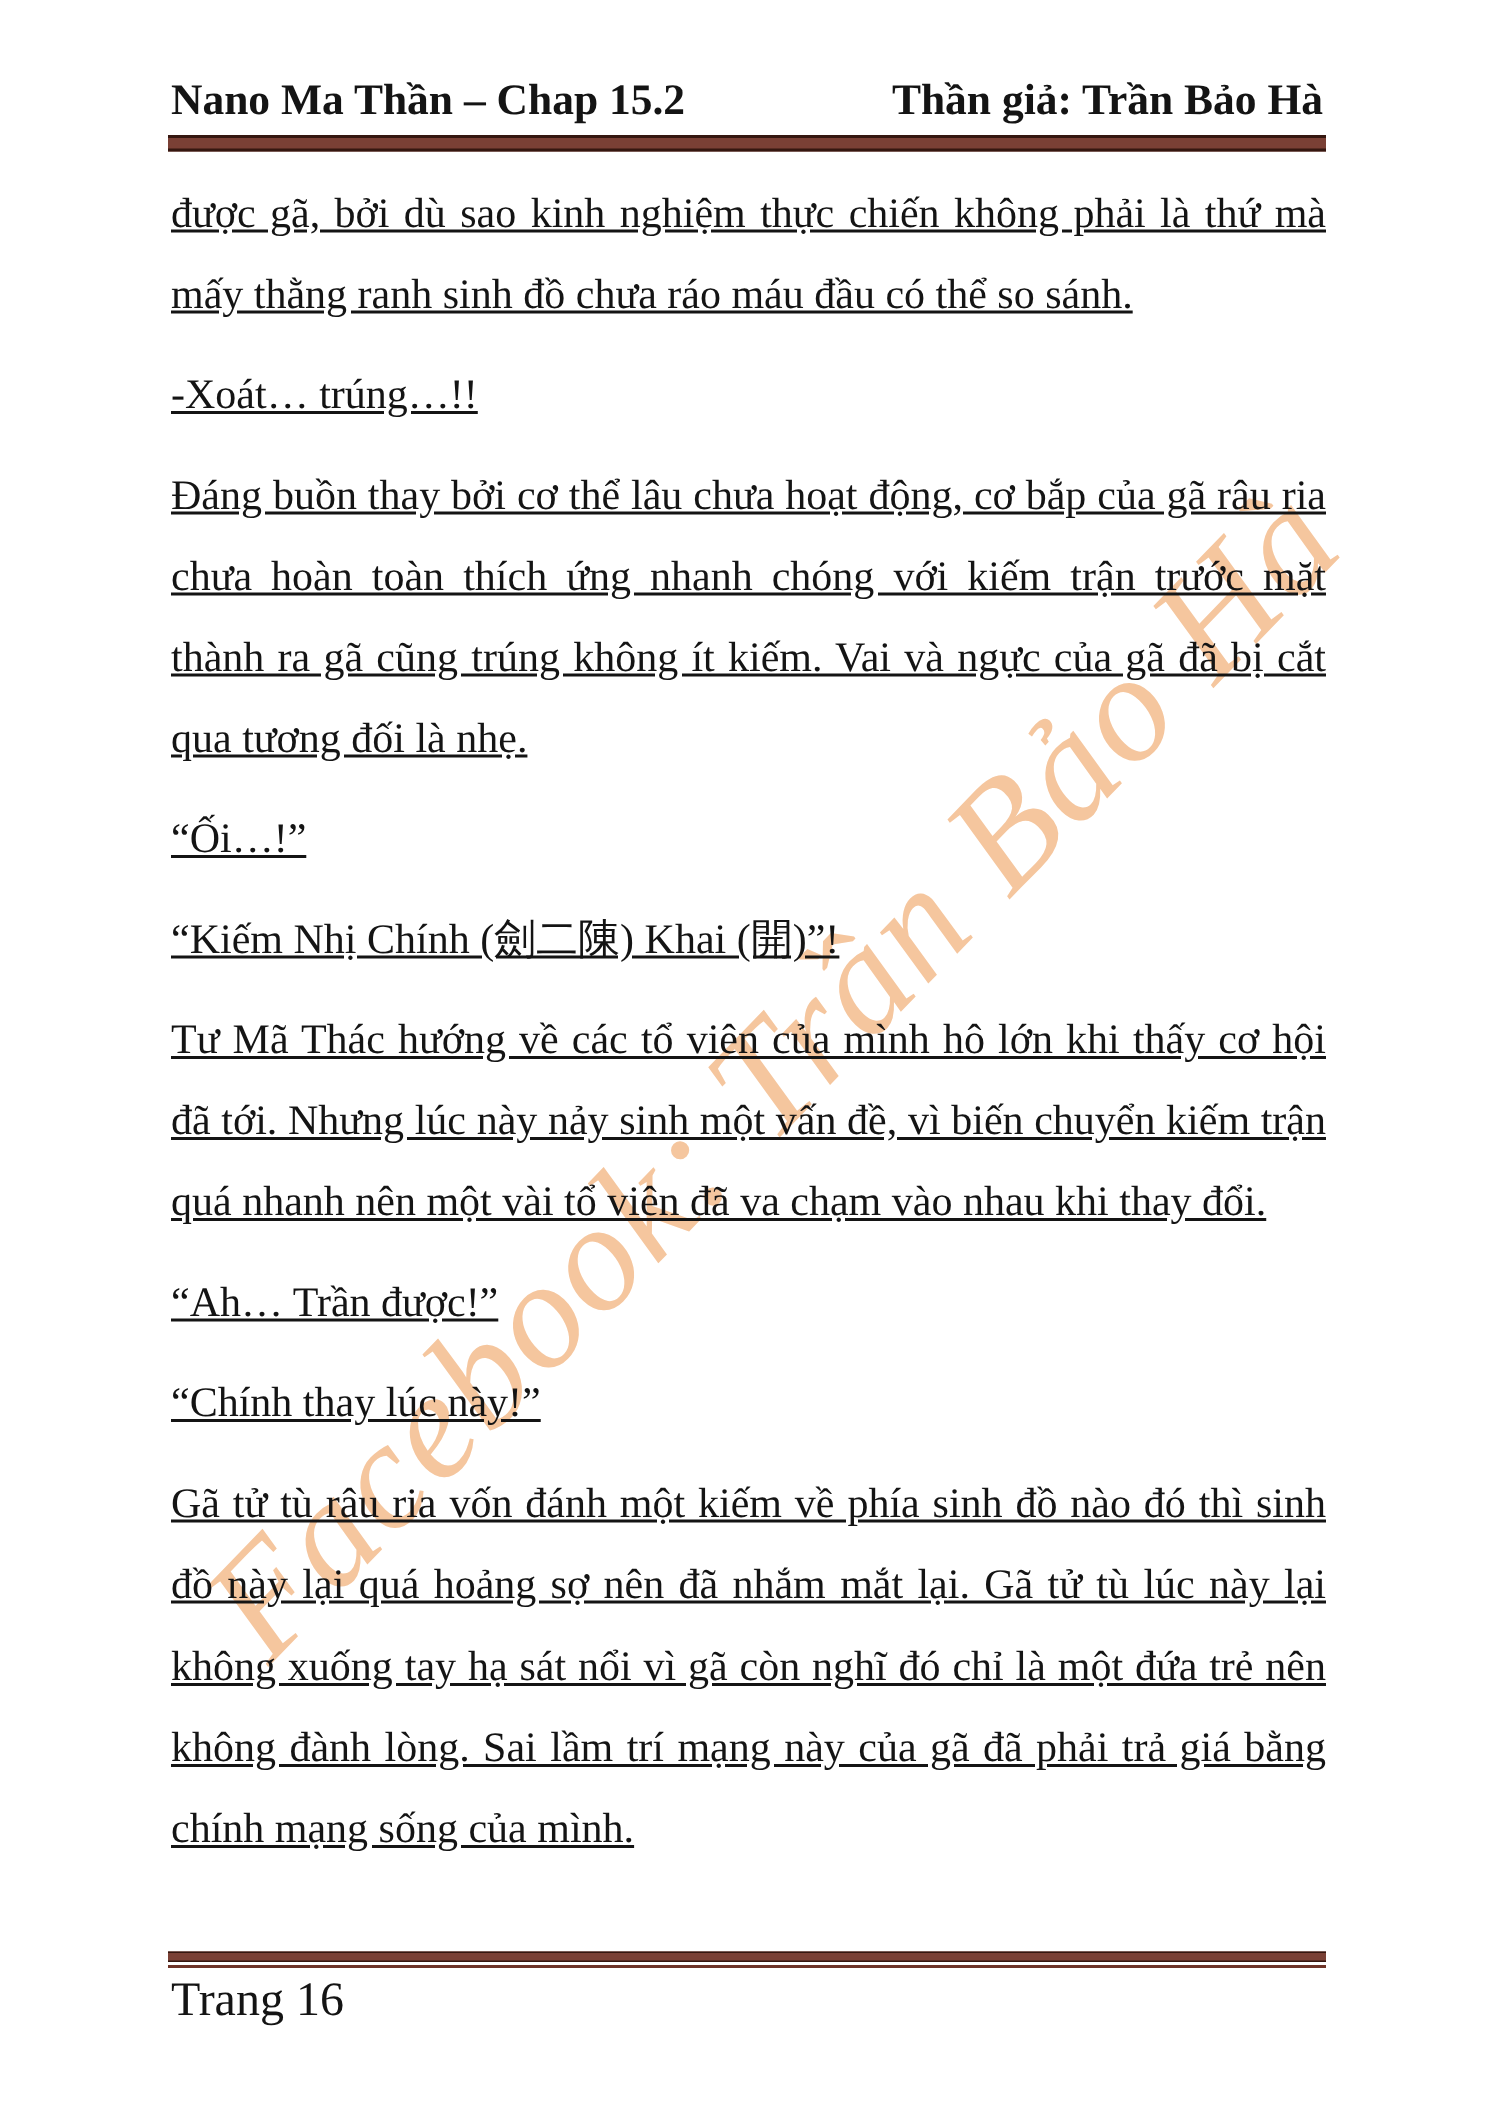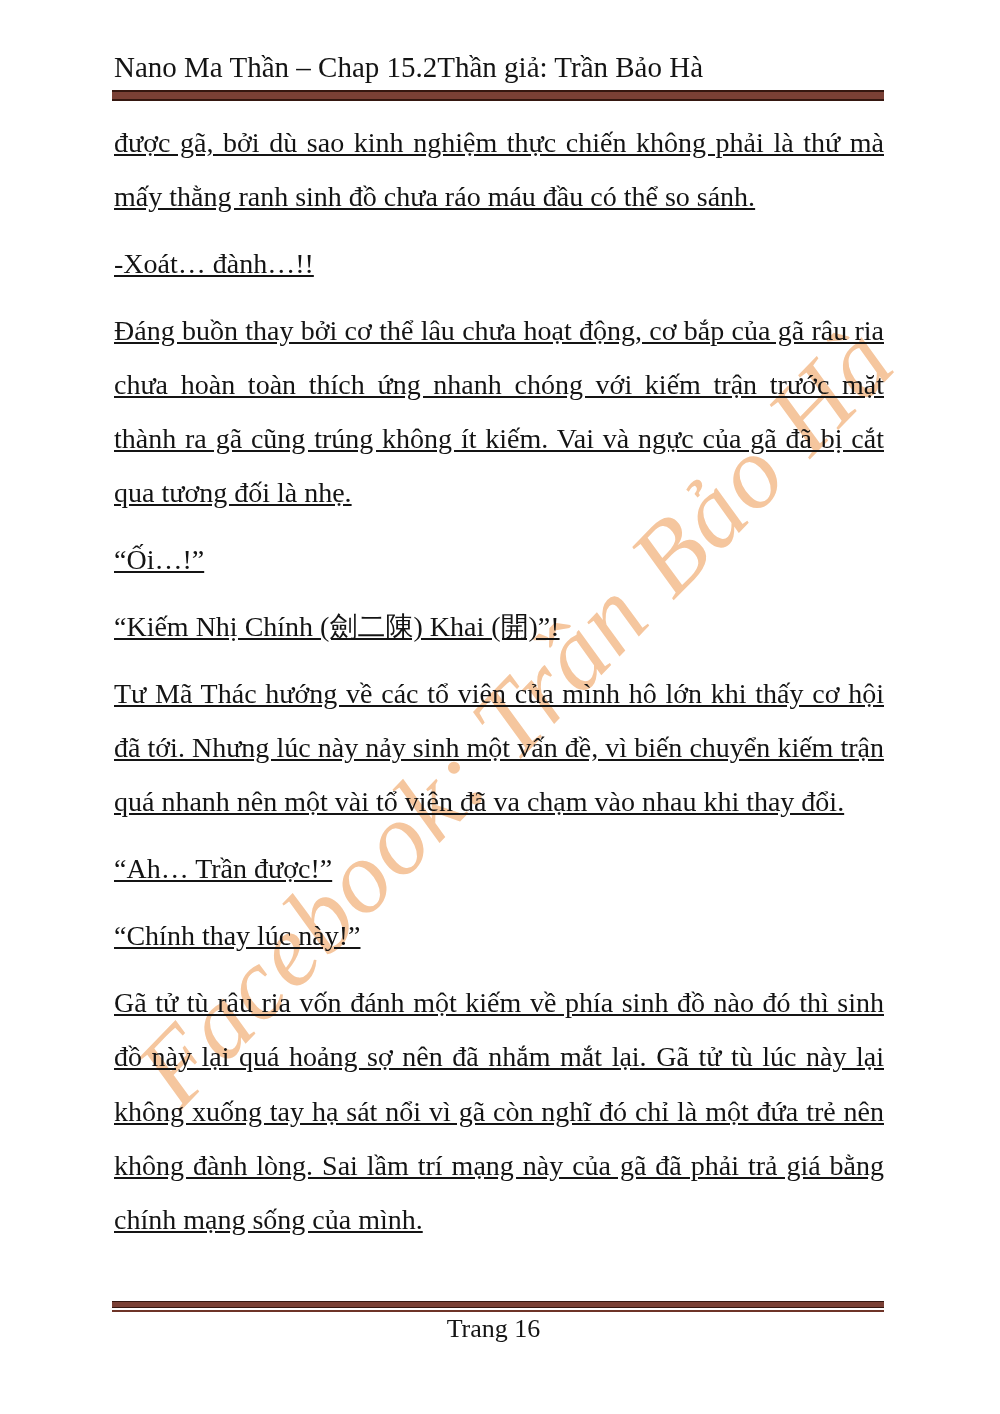--- a/index.html
+++ b/index.html
@@ -31,25 +31,26 @@
     color: #f5c69e;
     z-index: 1;
     user-select: none;
   }
   .header-row {
     position: absolute;
     top: 52px;
     left: 114px;
     right: 118px;
     display: flex;
-    justify-content: flex-start;
+    justify-content: space-between;
     align-items: baseline;
     font-size: 29px;
     line-height: 1.1;
     z-index: 2;
+    font-weight: bold;
   }
   .header-rule {
     position: absolute;
     top: 90px;
     left: 112px;
     right: 116px;
     height: 7px;
     background: #7a4035;
     border-top: 2px solid #351710;
     border-bottom: 2px solid #351710;
@@ -85,42 +86,42 @@
   .footer-rule .bar-thin {
     margin-top: 2px;
     height: 2px;
     background: #6e3428;
   }
   .footer-row {
     position: absolute;
     top: 1314px;
     left: 114px;
     right: 127px;
-    text-align: center;
-    font-size: 26px;
+    text-align: left;
+    font-size: 32px;
     z-index: 2;
   }
 </style>
 </head>
 <body>
 
 <div class="page">
 
   <div class="watermark">Facebook: Trần Bảo Hà</div>
 
   <div class="header-row">
     <span>Nano Ma Thần – Chap 15.2</span>
     <span>Thần giả: Trần Bảo Hà</span>
   </div>
 
   <div class="header-rule"></div>
 
   <div class="content">
     <p>được gã, bởi dù sao kinh nghiệm thực chiến không phải là thứ mà mấy thằng ranh sinh đồ chưa ráo máu đầu có thể so sánh.</p>
-    <p>-Xoát… đành…!!</p>
+    <p>-Xoát… trúng…!!</p>
     <p>Đáng buồn thay bởi cơ thể lâu chưa hoạt động, cơ bắp của gã râu ria chưa hoàn toàn thích ứng nhanh chóng với kiếm trận trước mặt thành ra gã cũng trúng không ít kiếm. Vai và ngực của gã đã bị cắt qua tương đối là nhẹ.</p>
     <p>“Ối…!”</p>
     <p>“Kiếm Nhị Chính (劍二陳) Khai (開)”!</p>
     <p>Tư Mã Thác hướng về các tổ viên của mình hô lớn khi thấy cơ hội đã tới. Nhưng lúc này nảy sinh một vấn đề, vì biến chuyển kiếm trận quá nhanh nên một vài tổ viên đã va chạm vào nhau khi thay đổi.</p>
     <p>“Ah… Trần được!”</p>
     <p>“Chính thay lúc này!”</p>
     <p>Gã tử tù râu ria vốn đánh một kiếm về phía sinh đồ nào đó thì sinh đồ này lại quá hoảng sợ nên đã nhắm mắt lại. Gã tử tù lúc này lại không xuống tay hạ sát nổi vì gã còn nghĩ đó chỉ là một đứa trẻ nên không đành lòng. Sai lầm trí mạng này của gã đã phải trả giá bằng chính mạng sống của mình.</p>
   </div>
 
   <div class="footer-rule">

